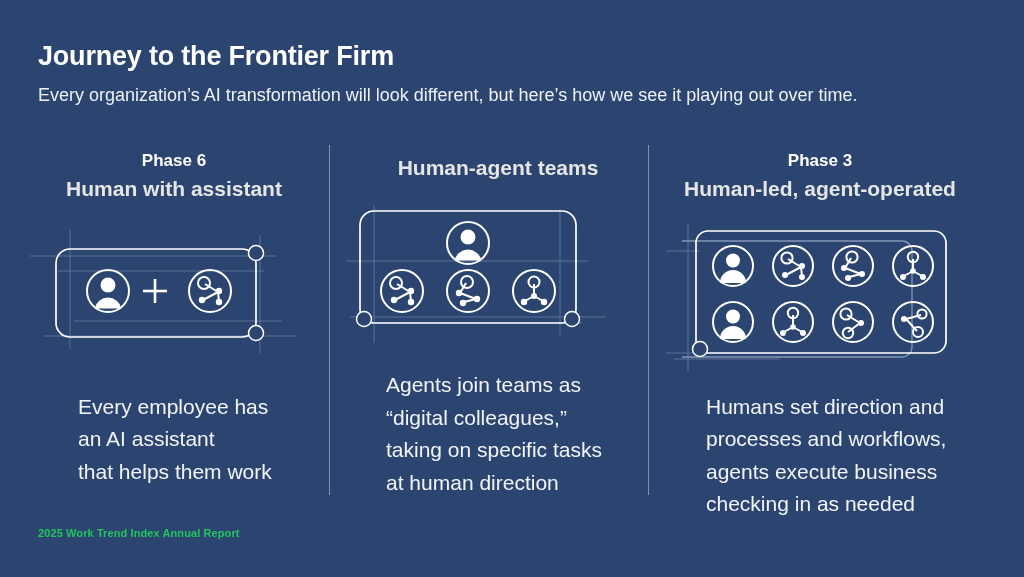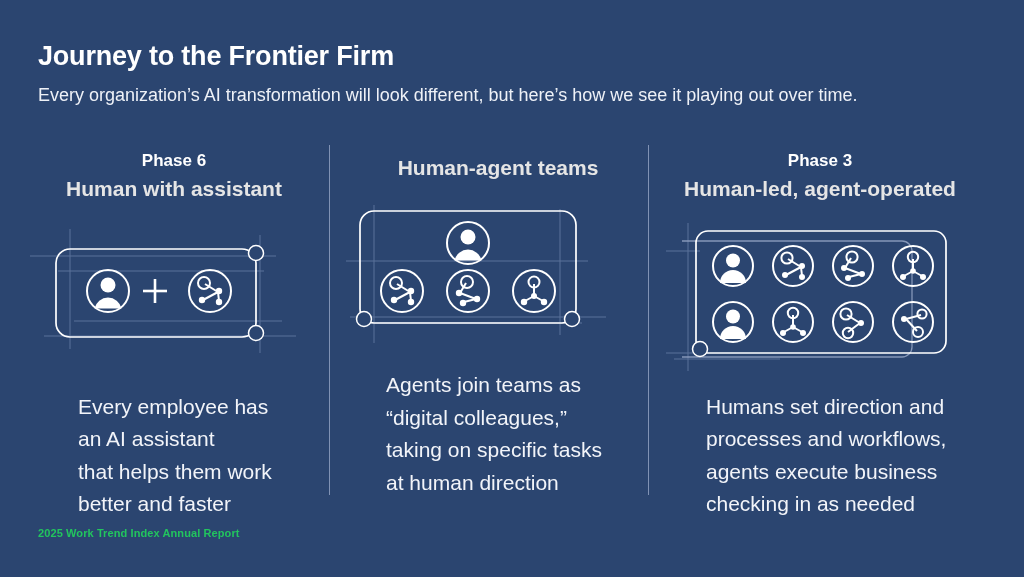--- a/index.html
+++ b/index.html
@@ -166,21 +166,20 @@
           <circle cx="14" cy="31" r="3.2" fill="#ffffff"></circle>
           <circle cx="31" cy="33" r="3.2" fill="#ffffff"></circle>
         </g>
       </svg>
     </div>
 
     <div class="body-copy">
       <span class="ln">Every employee has</span>
       <span class="ln">an AI assistant</span>
       <span class="ln">that helps them work</span>
-      <span class="ln">better and faster</span>
     </div>
   </div>
 
   <div class="col c2">
     <div class="phase-sub">Human-agent teams</div>
 
     <div class="art">
       <svg width="320" height="150" viewBox="0 0 320 150" fill="none">
         <g stroke="#6b80a8" stroke-width="1" opacity="0.75">
           <line x1="8" y1="62" x2="250" y2="62"></line>

